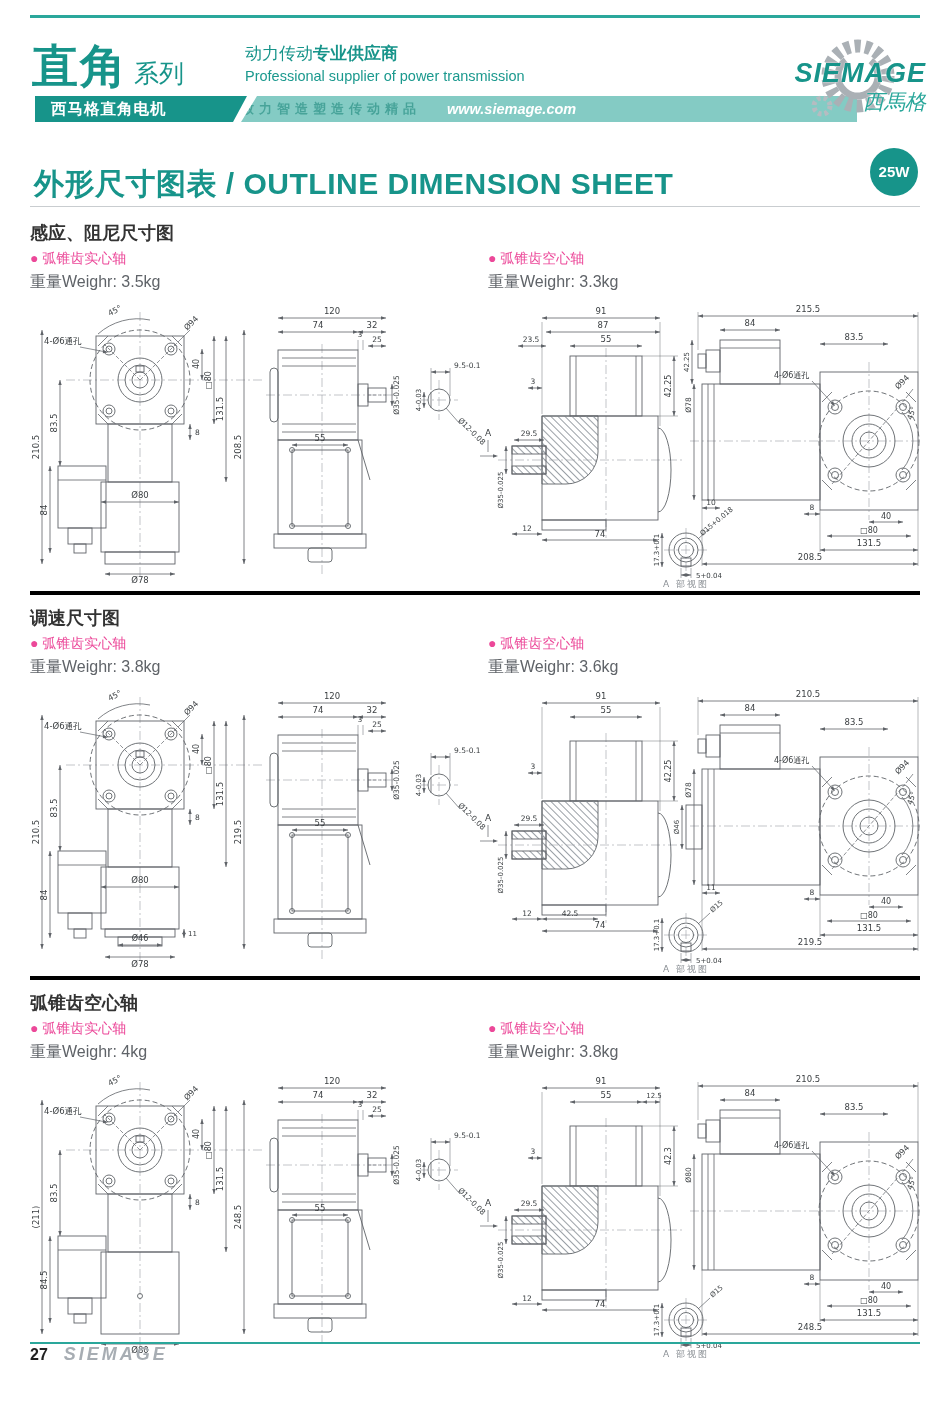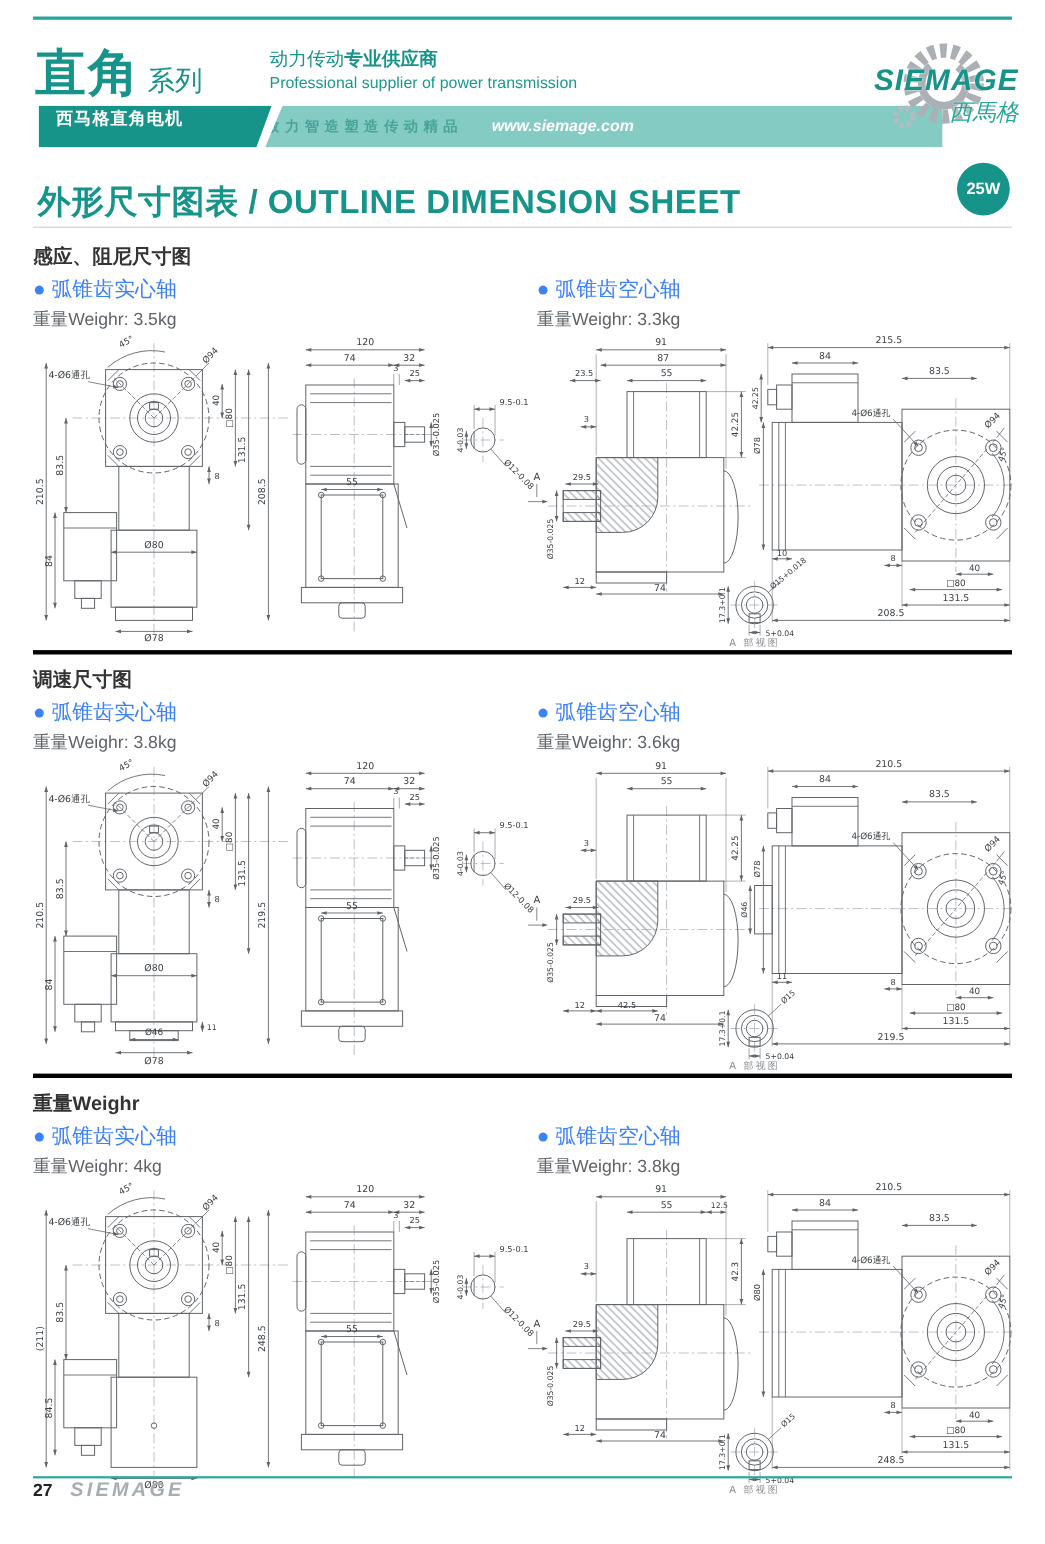--- a/index.html
+++ b/index.html
@@ -7,21 +7,21 @@
         font-family:"Liberation Sans",sans-serif;overflow:hidden}
   .rule-top{position:absolute;left:30px;right:30px;top:15px;height:3px;background:#2aa79b}
   .hd{position:absolute;left:30px;right:30px;top:20px;height:186px}
   .series{position:absolute;left:2px;top:16px;color:#17948a;white-space:nowrap}
   .series-cn{font-size:46px;font-weight:bold;letter-spacing:2px}
   .series-suffix{font-size:25px;margin-left:6px}
   .tagline{position:absolute;left:215px;top:22px;color:#17948a}
   .tagline-cn{font-size:17px}
   .tagline-cn b{font-weight:bold}
   .tagline-en{font-size:14.5px;margin-top:3px;color:#1b998e}
-  .banner{position:absolute;left:5px;top:76px;height:38px;width:822px}
+  .banner{position:absolute;left:5px;top:76px;height:26px;width:822px}
   .banner-dark{position:absolute;left:0;top:0;width:220px;height:100%;background:#17948a;
                clip-path:polygon(0 0,212px 0,198px 100%,0 100%);color:#fff;font-size:15.5px;
                font-weight:bold;line-height:26px;padding-left:16px;box-sizing:border-box;letter-spacing:1px}
   .banner-light{position:absolute;left:206px;right:0;top:0;bottom:0;background:#84cbc4;
                 clip-path:polygon(16px 0,100% 0,100% 100%,0 100%);display:flex;align-items:center}
   .banner-slogan{font-size:13px;font-weight:bold;letter-spacing:5px;color:#1f8a7e;opacity:.6;white-space:nowrap}
   .banner-site{margin-left:26px;font-size:14.5px;font-weight:bold;font-style:italic;color:#fff;white-space:nowrap}
   .logo{position:absolute;right:-6px;top:12px;width:142px;height:100px}
   .logo svg{position:absolute;right:8px;top:0}
   .logo-text{position:absolute;right:0;top:26px;font-size:27px;font-weight:bold;font-style:italic;
@@ -33,21 +33,21 @@
   .badge{position:absolute;right:2px;top:0;width:48px;height:48px;border-radius:50%;background:#17948a;
          color:#fff;font-size:15px;font-weight:bold;text-align:center;line-height:48px}
   .rule-title{position:absolute;left:30px;right:30px;top:206px;height:1px;background:#c9cdd0}
   .sections{position:absolute;left:30px;right:30px;top:210px}
   .section{padding-top:9px}
   .section + .section{border-top:4px solid #000000;margin-top:3px}
   .sec-title{font-size:18px;font-weight:bold;color:#333;margin:2px 0 5px}
   .variants{position:relative;height:38px}
   .var{position:absolute;top:0;width:420px}
   .var.right{left:458px}
-  .bullet-line{font-size:19px;color:#3b82f6;margin:0 0 4px}
+  .bullet-line{font-size:14px;color:#ec4899;margin:0 0 4px}
   .weight-line{font-size:16px;color:#5f6368;margin:0}
   svg.row{display:block;margin-top:0}
   svg text{font-family:"DejaVu Sans",sans-serif}
   .footer{position:absolute;left:30px;right:30px;top:1342px;border-top:2px solid #2aa79b;
           padding-top:0;display:flex;align-items:baseline}
   .page-num{font-size:16px;font-weight:bold;color:#222}
   .footer-brand{margin-left:16px;font-size:18px;font-weight:bold;font-style:italic;color:#a7adb3;letter-spacing:3px}
 </style>
 </head>
 <body>
@@ -757,21 +757,21 @@
             <text x="839" y="258" fill="#3c4043" font-size="8.5" text-anchor="middle">131.5</text>
             <line x1="672" y1="276" x2="888" y2="276" stroke="#5f6368" stroke-width="0.8" stroke-dasharray="none"></line>
             <path d="M888,276 L883,274.3 L883,277.7 Z" fill="#5f6368"></path>
             <path d="M672,276 L677,277.7 L677,274.3 Z" fill="#5f6368"></path>
             <text x="780" y="272" fill="#3c4043" font-size="8.5" text-anchor="middle">219.5</text>
           </g>
         </svg>
     </div>
 
     <div class="section">
-      <h3 class="sec-title">重量Weighr</h3>
+      <h3 class="sec-title">弧锥齿空心轴</h3>
       <div class="variants">
         <div class="var">
           <p class="bullet-line">● 弧锥齿实心轴</p>
           <p class="weight-line">重量Weighr: 4kg</p>
         </div>
         <div class="var right">
           <p class="bullet-line">● 弧锥齿空心轴</p>
           <p class="weight-line">重量Weighr: 3.8kg</p>
         </div>
       </div>

